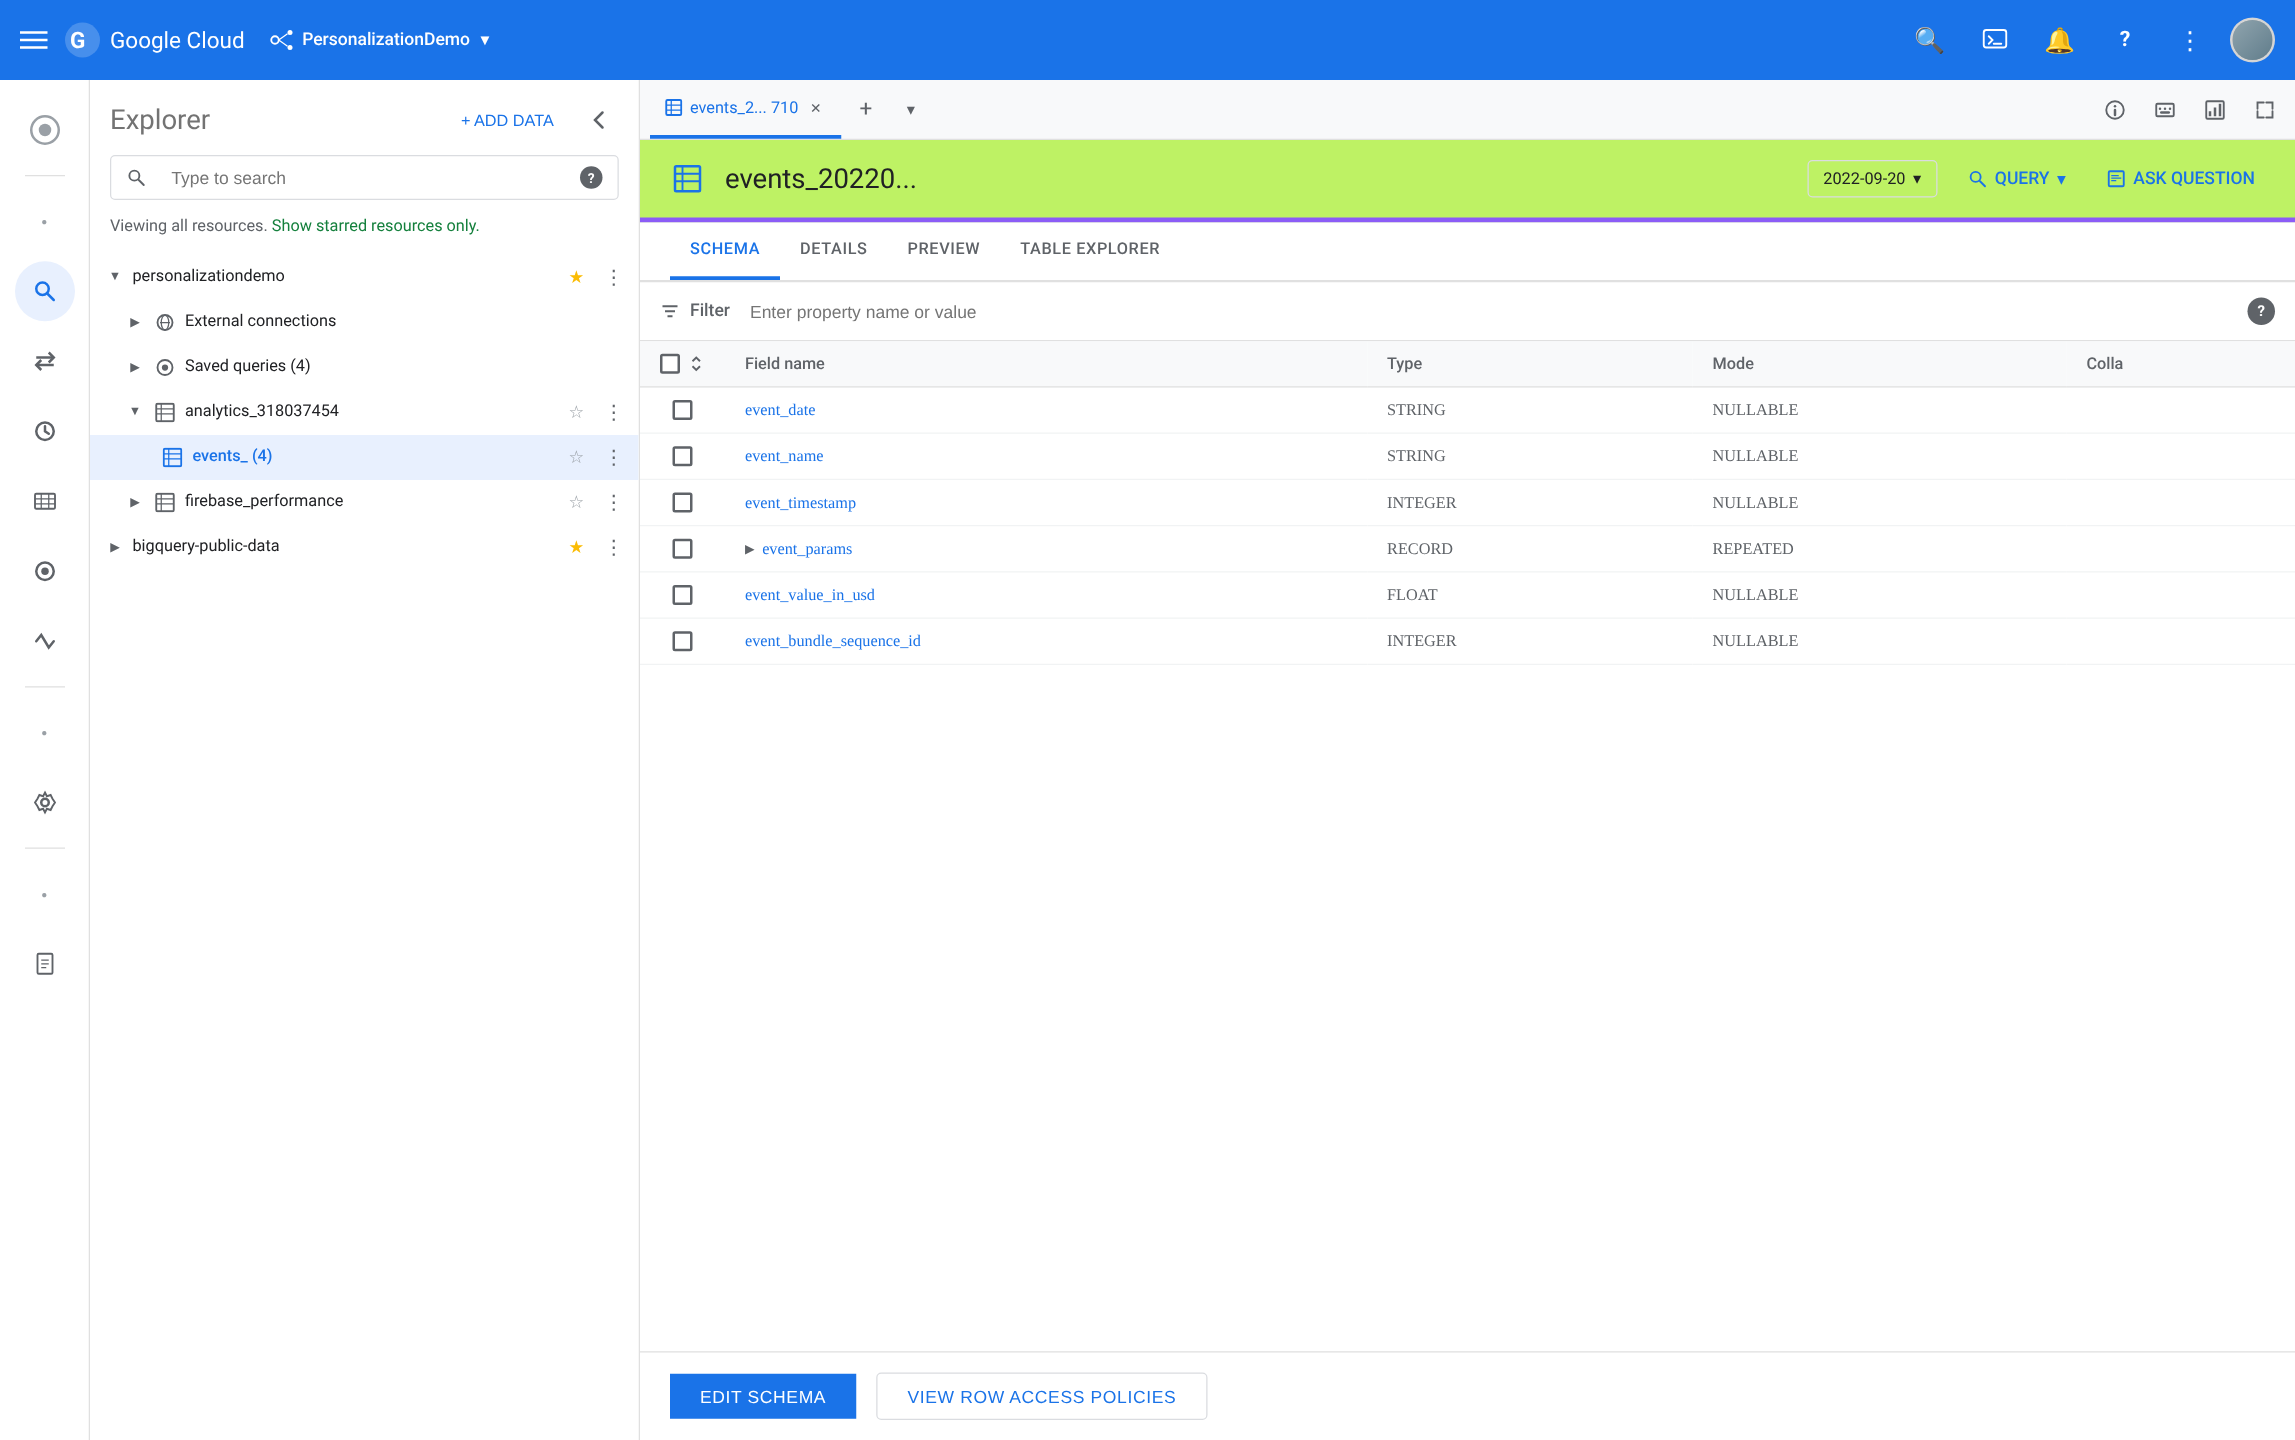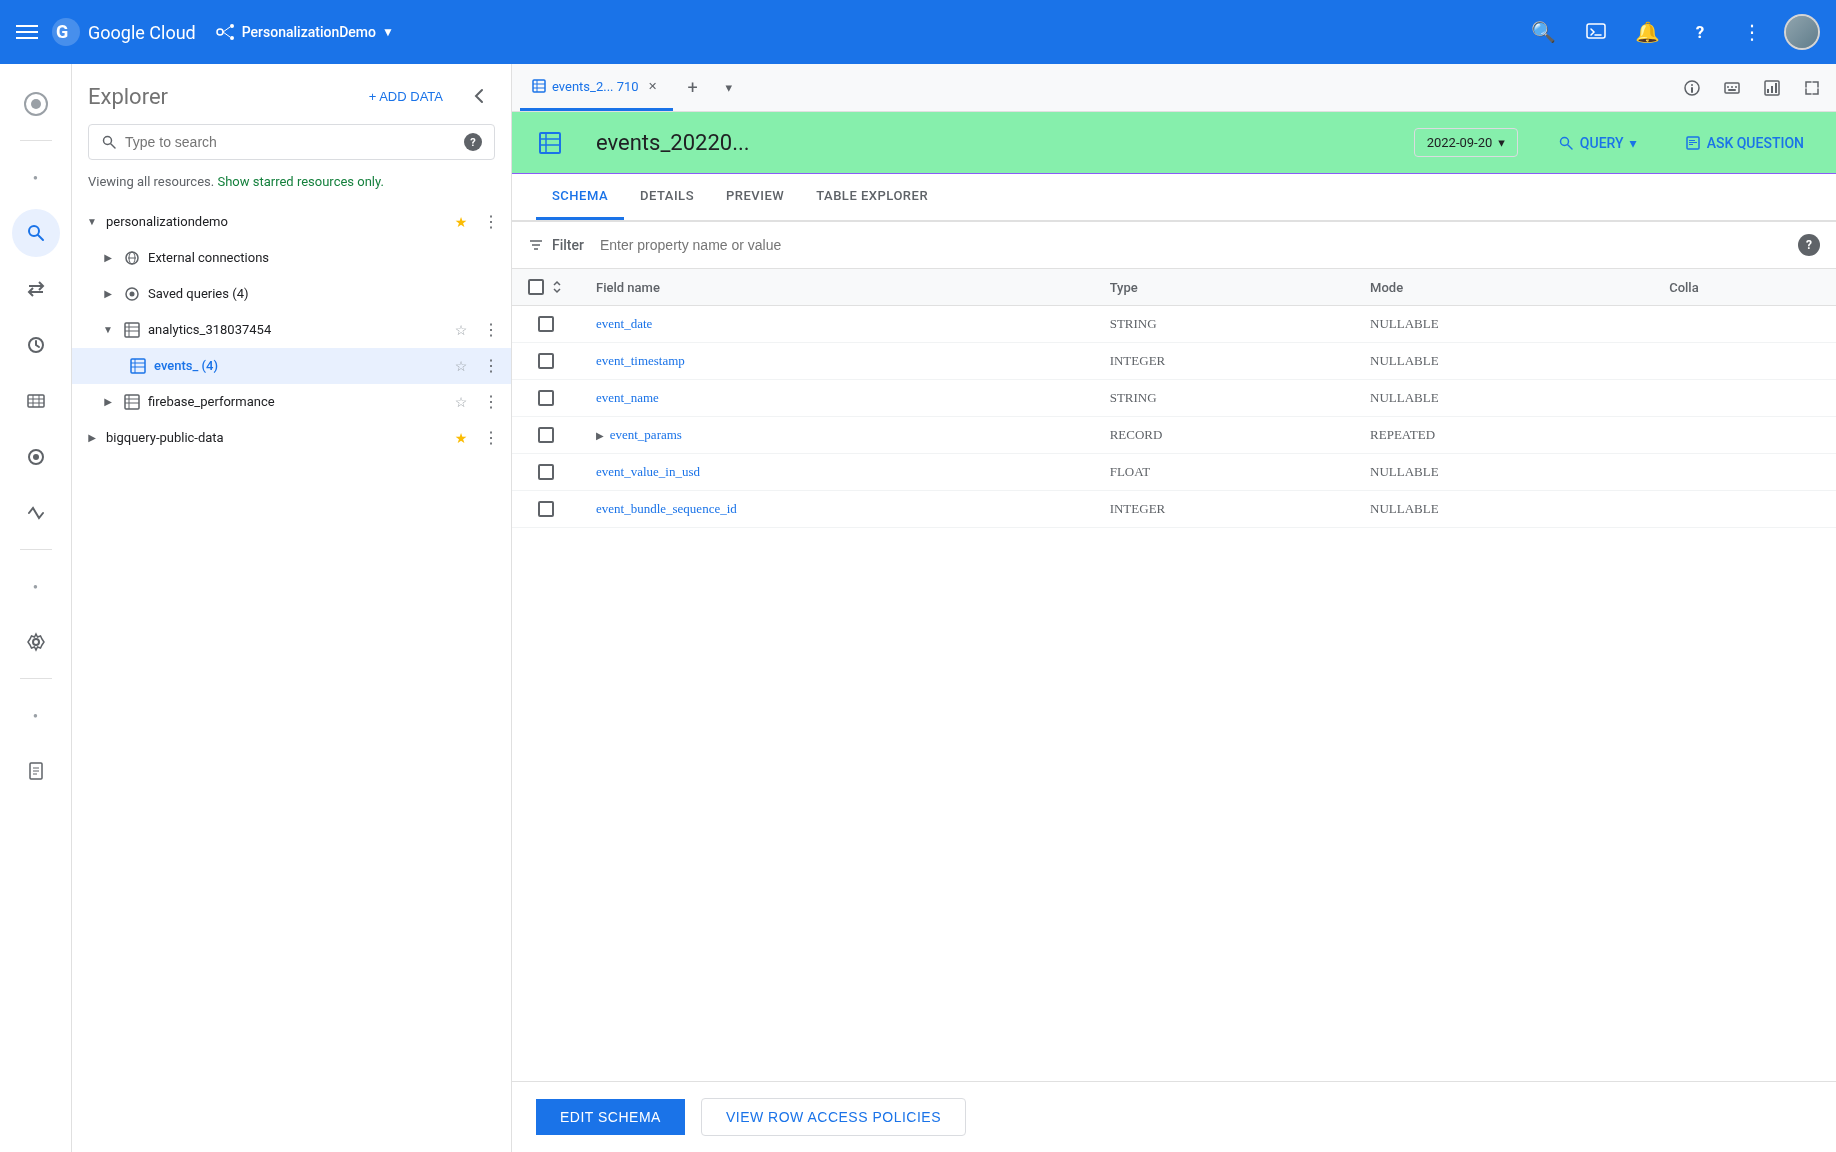--- a/index.html
+++ b/index.html
@@ -101,21 +101,21 @@
     }
 
     
     .search-box {
       margin: 0 16px 12px;
       display: flex;
       align-items: center;
       border: 1px solid #dadce0;
       border-radius: 4px;
       padding: 8px 12px;
-      gap: 8px;
+      gap: 20px;
     }
     .search-box input {
       border: none;
       outline: none;
       flex: 1;
       font-size: 14px;
       color: #5f6368;
       background: transparent;
     }
     .help-icon-sm {
@@ -258,23 +258,23 @@
       display: flex; align-items: center; justify-content: center;
       cursor: pointer; color: #5f6368; border-radius: 4px;
       font-size: 16px;
     }
 
     
     .table-header-section {
       display: flex;
       align-items: center;
       padding: 16px 24px;
-      background: #86efac;
-      border-bottom: 1px solid #8b5cf6;
-      gap: 32px;
+      background: #bef264;
+      border-bottom: 4px solid #8b5cf6;
+      gap: 16px;
     }
     .table-icon {
       width: 28px; height: 28px;
       display: flex; align-items: center; justify-content: center;
       color: #1a73e8; font-size: 20px;
     }
     .table-name {
       font-size: 22px;
       font-weight: 400;
       color: #202124;
@@ -822,33 +822,33 @@
             <td class="col-type">STRING</td>
             <td class="col-mode">NULLABLE</td>
             <td></td>
           </tr>
           <tr>
             <td class="checkbox-col">
                 <div class="checkbox-cell">
                   <div class="schema-checkbox"></div>
                 </div>
               </td>
-            <td><a class="field-name-link">event_timestamp</a></td>
-            <td class="col-type">INTEGER</td>
+            <td><a class="field-name-link">event_name</a></td>
+            <td class="col-type">STRING</td>
             <td class="col-mode">NULLABLE</td>
             <td></td>
           </tr>
           <tr>
             <td class="checkbox-col">
                 <div class="checkbox-cell">
                   <div class="schema-checkbox"></div>
                 </div>
               </td>
-            <td><a class="field-name-link">event_name</a></td>
-            <td class="col-type">STRING</td>
+            <td><a class="field-name-link">event_timestamp</a></td>
+            <td class="col-type">INTEGER</td>
             <td class="col-mode">NULLABLE</td>
             <td></td>
           </tr>
           <tr>
             <td class="checkbox-col">
                 <div class="checkbox-cell">
                   <div class="schema-checkbox"></div>
                 </div>
               </td>
             <td>

